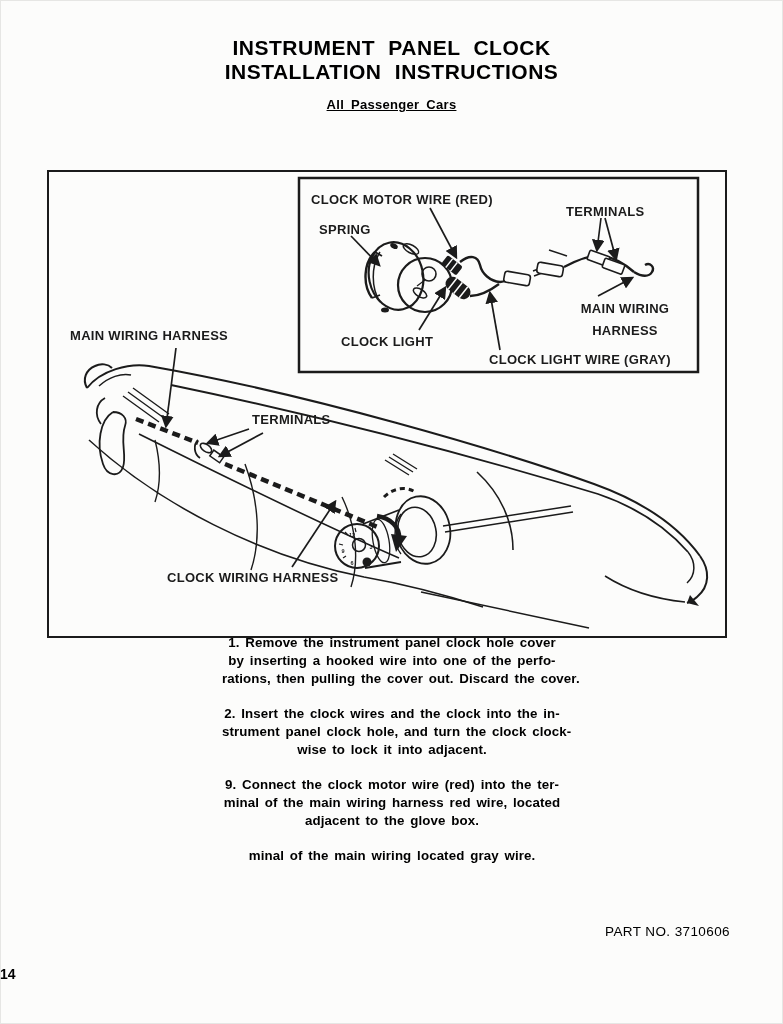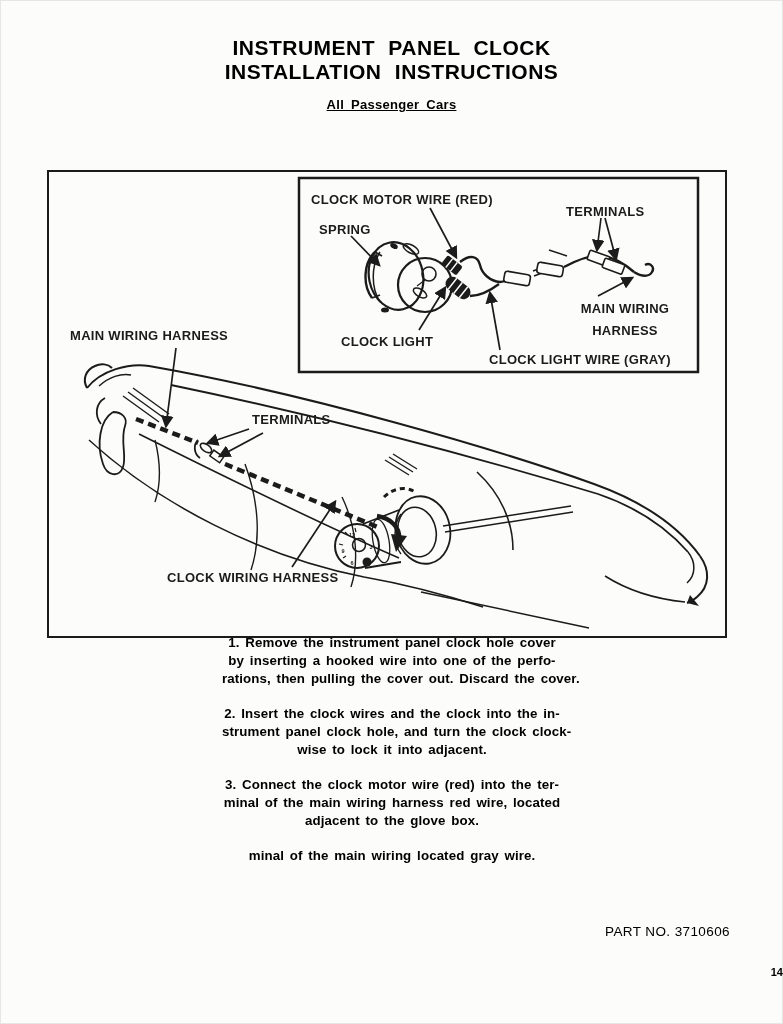--- a/index.html
+++ b/index.html
@@ -11,22 +11,22 @@
   .subtitle{position:absolute;top:97px;left:0;width:100%;text-align:center;
             font-weight:bold;font-size:13px;letter-spacing:.3px;word-spacing:3px;text-decoration:underline;}
   .figure-box{position:absolute;left:47px;top:130px;width:676px;height:464px;
               border:2px solid #1b1b1b;background:#fcfcfb;margin-top:40px;}
   .figure-box svg{position:absolute;left:0;top:0;}
   .instructions{position:absolute;left:222px;top:634px;width:340px;
                 font-size:13.3px;font-weight:bold;line-height:18px;word-spacing:2px;letter-spacing:.1px;}
   .para{margin:0 0 17px 0;text-align:center;}
   .para div{white-space:nowrap;}
   .part-no{position:absolute;right:53px;top:924px;font-size:13.5px;font-weight:normal;letter-spacing:.4px;}
-  .page-num{position:absolute;top:966px;left:0;width:100%;text-align:right;
-            font-size:11px;font-weight:bold;}
+  .page-num{position:absolute;top:966px;left:0;width:100%;text-align:left;
+            font-size:14px;font-weight:bold;}
   .lbl{font-family:"Liberation Sans",sans-serif;font-weight:bold;font-size:13px;
        letter-spacing:.3px;fill:#1b1b1b;}
   .num{font-family:"Liberation Sans",sans-serif;font-weight:bold;font-size:5.5px;fill:#1b1b1b;}
   .ln{stroke:#1b1b1b;fill:none;}
 </style>
 </head>
 <body>
 
 <div class="page">
 
@@ -181,21 +181,21 @@
       <div>1.  Remove the instrument panel clock hole cover</div>
       <div>by inserting a hooked wire into one of the perfo-</div>
       <div>rations, then pulling the cover out. Discard the cover.</div>
     </div>
     <div class="para">
       <div>2.  Insert the clock wires and the clock into the in-</div>
       <div>strument panel clock hole, and turn the clock clock-</div>
       <div>wise to lock it into adjacent.</div>
     </div>
     <div class="para">
-      <div>3.  Connect the clock motor wire (red) into the ter-</div>
+      <div>9.  Connect the clock motor wire (red) into the ter-</div>
       <div>minal of the main wiring harness red wire, located</div>
       <div>adjacent to the glove box.</div>
     </div>
     <div class="para">
       <div>minal of the main wiring located gray wire.</div>
     </div>
   </div>
 
   <div class="part-no">PART NO. 3710606</div>
   <div class="page-num">14</div>

